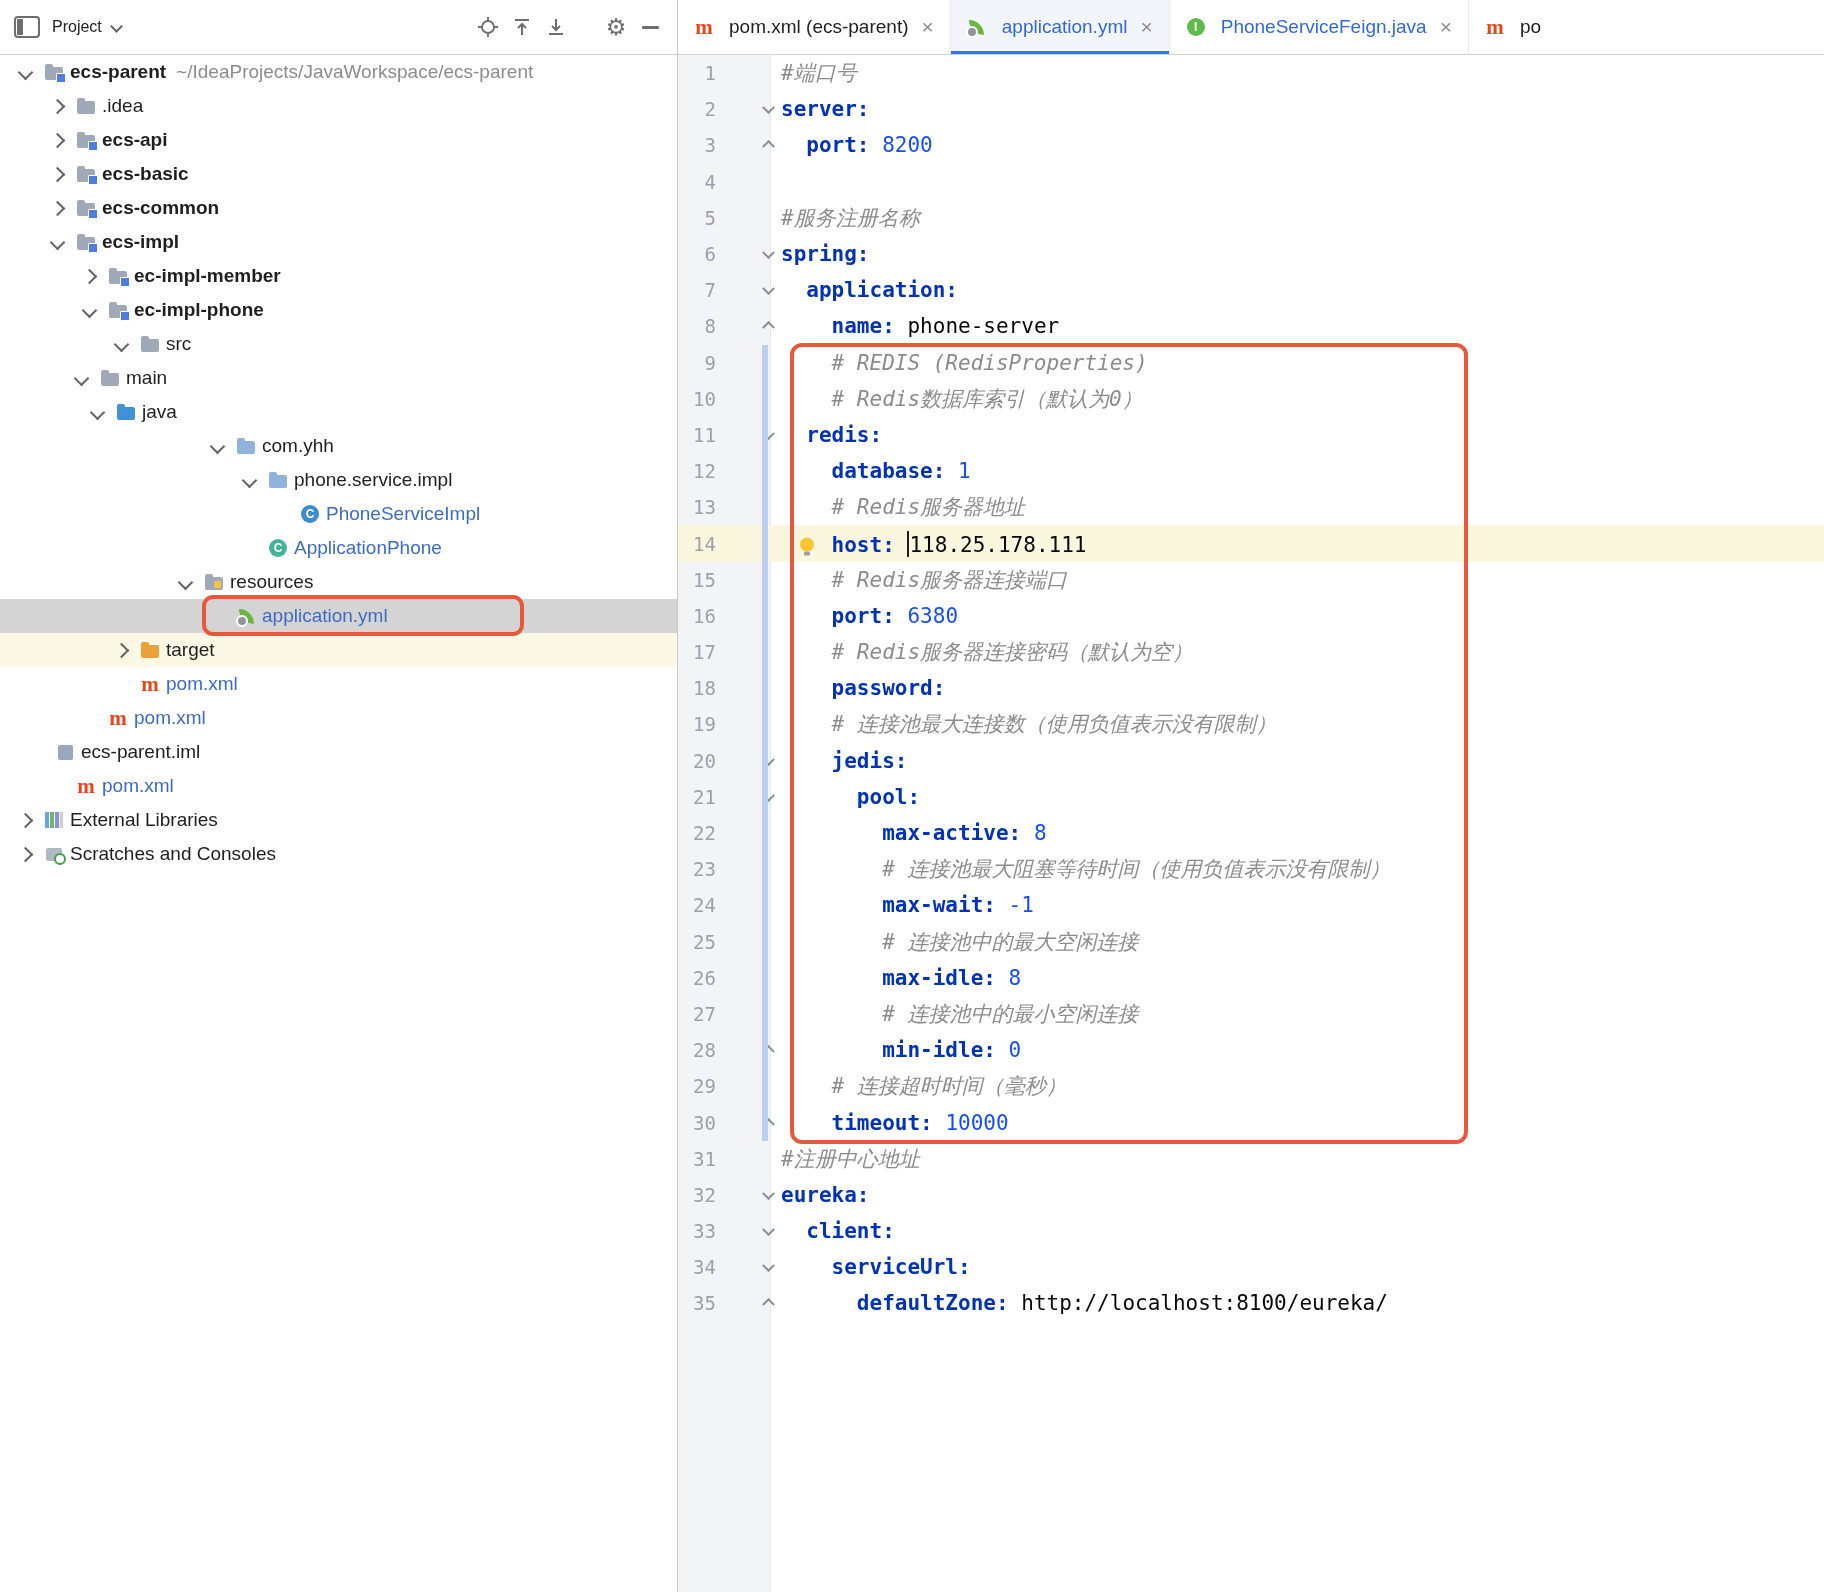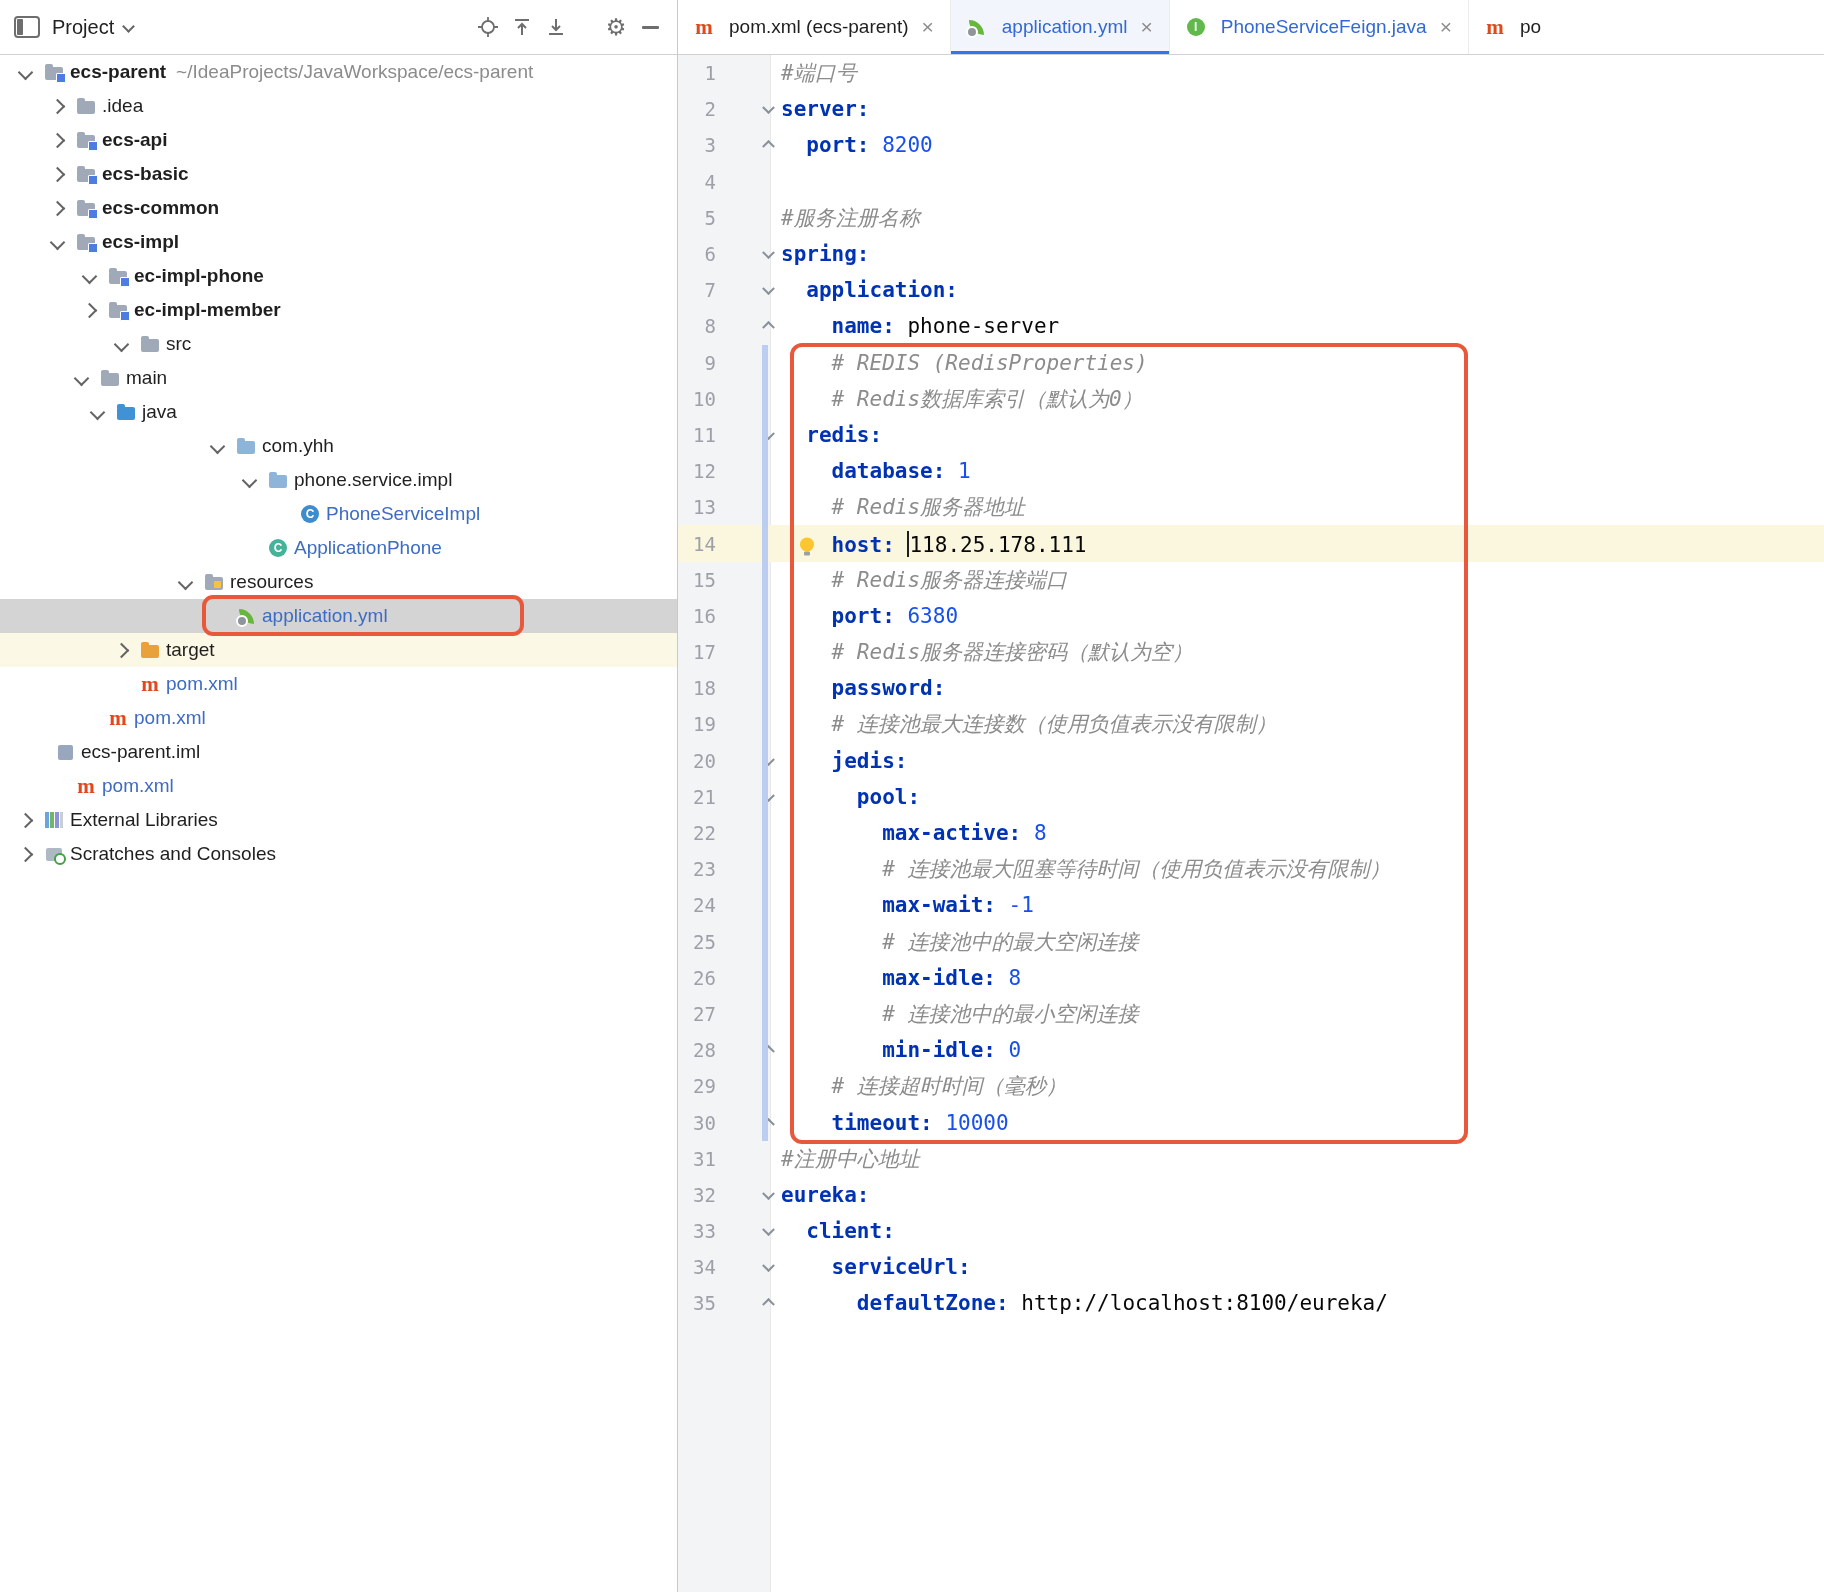--- a/index.html
+++ b/index.html
@@ -4,21 +4,21 @@
 <style>
   html,body{margin:0;padding:0;width:1824px;height:1592px;overflow:hidden;background:#fff;
     font-family:"Liberation Sans","DejaVu Sans",sans-serif;}
   .app{display:flex;width:1824px;height:1592px;}
 
   
   .ppanel{width:677px;flex:none;border-right:1px solid #C9C9C9;display:flex;flex-direction:column;}
   .phead{height:54px;flex:none;display:flex;align-items:center;border-bottom:1px solid #D1D1D1;padding:0 14px;gap:8px;}
   .panelicon{width:22px;height:18px;border:2px solid #6E6E6E;border-radius:4px;position:relative;display:inline-block;}
   .panelicon::before{content:"";position:absolute;left:1px;top:1px;bottom:1px;width:6px;background:#6E6E6E;border-radius:1px;}
-  .ptitle{font-size:20px;color:#222;margin-left:4px;}
+  .ptitle{font-size:16px;color:#222;margin-left:4px;}
   .chev{display:inline-block;width:9px;height:9px;border-right:2px solid #646464;border-bottom:2px solid #646464;}
   .chev.expanded{transform:rotate(45deg);}
   .chev.collapsed{transform:rotate(-45deg);}
   .chev.small{width:7px;height:7px;margin-left:2px;margin-top:-2px;}
   .spacer{flex:1;}
   .hicon{display:inline-flex;align-items:center;justify-content:center;width:26px;height:26px;color:#6E6E6E;}
   .gear{font-size:23px;line-height:26px;}
   .hideic{width:17px;height:3px;background:#6E6E6E;border-radius:1px;}
   .hgap{width:18px;}
 
@@ -174,35 +174,35 @@
           <span class="chevslot">
             <i class="chev expanded"></i>
           </span>
           <span class="ticon">
             <s class="fico mod"></s>
           </span>
           <span class="tlabel b">ecs-impl</span>
         </div>
         <div class="trow" style="padding-left: 76px;">
           <span class="chevslot">
+            <i class="chev collapsed"></i>
+          </span>
+          <span class="ticon">
+            <s class="fico mod"></s>
+          </span>
+          <span class="tlabel b">ec-impl-member</span>
+        </div>
+        <div class="trow" style="padding-left: 76px;">
+          <span class="chevslot">
             <i class="chev expanded"></i>
           </span>
           <span class="ticon">
             <s class="fico mod"></s>
           </span>
           <span class="tlabel b">ec-impl-phone</span>
-        </div>
-        <div class="trow" style="padding-left: 76px;">
-          <span class="chevslot">
-            <i class="chev collapsed"></i>
-          </span>
-          <span class="ticon">
-            <s class="fico mod"></s>
-          </span>
-          <span class="tlabel b">ec-impl-member</span>
         </div>
         <div class="trow" style="padding-left: 108px;">
           <span class="chevslot">
             <i class="chev expanded"></i>
           </span>
           <span class="ticon">
             <s class="fico"></s>
           </span>
           <span class="tlabel">src</span>
         </div>

